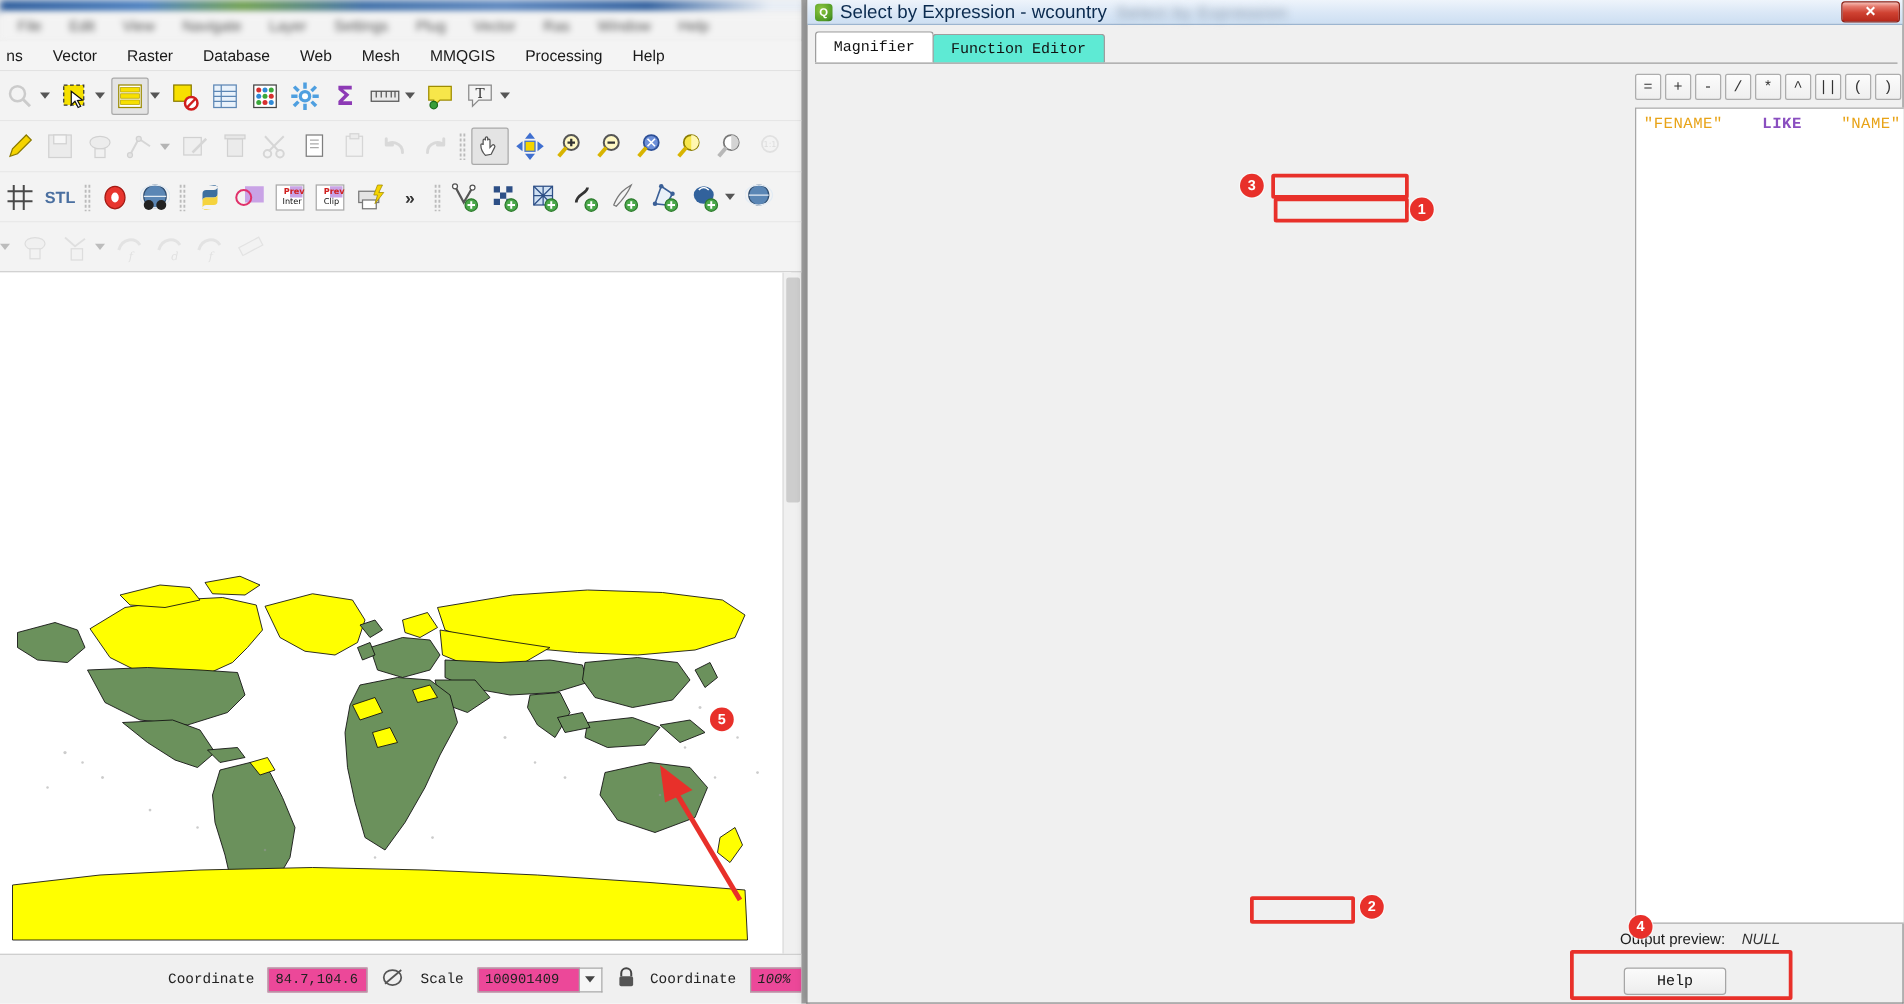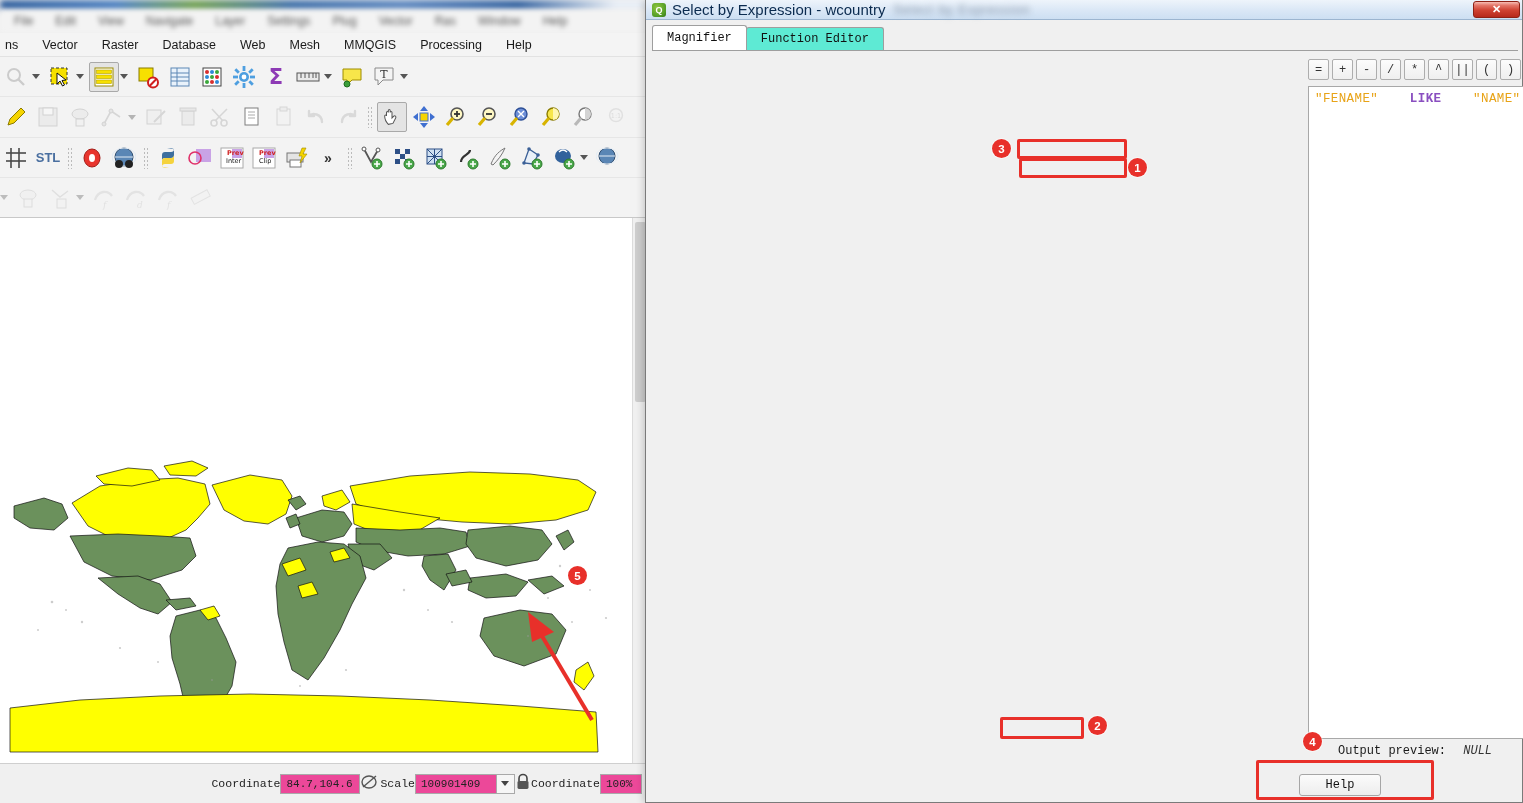--- a/index.html
+++ b/index.html
@@ -10,21 +10,21 @@
     font-family: "Liberation Sans", sans-serif;
     font-size: 12px;
     background: #ffffff;
   }
   #root { position: relative; width: 1523px; height: 803px; }
 
   
   #qgis-main {
     position: absolute; left: 0; top: 0; width: 648px; height: 803px;
     background: #f0f0f0;
-    border-right: 1px solid #a3a3a3;
+    border-right: 7px solid #a3a3a3;
     overflow: hidden;
   }
   .blurred-titlebar {
     position: absolute; left: 0; top: 0; width: 648px; height: 10px;
     background: linear-gradient(90deg,#2b5b9b 0%,#4a7fc0 18%,#6fa050 30%,#3d6ea8 45%,#5b86bf 62%,#2f5f9e 80%,#e8eef6 95%);
     filter: blur(3px);
   }
   .blurred-menu {
     position: absolute; left: 0; top: 10px; width: 648px; height: 22px;
     background: #f3f3f3;
@@ -84,21 +84,21 @@
     background: #e8302a; color: #fff; font-size: 11.5px; font-weight: bold;
     display: flex; align-items: center; justify-content: center;
     font-family: "Liberation Sans", sans-serif; z-index: 60;
     box-shadow: 0 0 0 1px rgba(255,255,255,.55);
   }
 
   #statusbar {
     position: absolute; left: 0; top: 763px; width: 648px; height: 40px;
     background: #f0f0f0; border-top: 1px solid #cfcfcf;
     display: flex; align-items: center; justify-content: flex-end;
-    gap: 0; padding-right: 6px;
+    gap: 11px; padding-right: 6px;
     font-family: "Liberation Mono", monospace; font-size: 11.5px; color: #222;
   }
   .sb-field {
     background: #ec4899; border: 1px solid #a9a9a9; border-radius: 0;
     height: 20px; display: inline-flex; align-items: center; padding: 0 5px;
     font-family: "Liberation Mono", monospace; font-size: 11px;
   }
   .sb-combo { display: inline-flex; align-items: center; }
   .sb-combo .arrow {
     width: 18px; height: 20px; border: 1px solid #a9a9a9; border-left: none;
@@ -158,22 +158,22 @@
   #expr-area {
     position: absolute; left: 662px; top: 86px; width: 300px; height: 653px;
     background: #fff; border: 1px solid #a8a8a8;
     font-family: "Liberation Mono", monospace; font-size: 12.5px;
     padding: 5px 6px; letter-spacing: .4px;
   }
   .tok-field { color: #e8a317; }
   .tok-op { color: #8a4fc0; font-weight: bold; }
 
   #output-preview {
-    position: absolute; left: 692px; top: 744px;
-    font-family: Liberation Mono, monospace; font-size: 12px; color: #1a1a1a;
+    position: absolute; left: 650px; top: 744px;
+    font-family: Liberation Sans, sans-serif; font-size: 12px; color: #1a1a1a;
   }
   #output-preview .val { margin-left: 10px; font-style: italic; color: #333; }
 
   #help-btn {
     position: absolute; left: 653px; top: 774px; width: 82px; height: 22px;
     border: 1px solid #a6a6a6; border-radius: 3px;
     background: linear-gradient(180deg,#fbfbfb,#ededed);
     font-family: "Liberation Mono", monospace; font-size: 12px; color: #111;
     display: flex; align-items: center; justify-content: center;
   }
@@ -743,21 +743,21 @@
             <i style="display:block;width:0;height:0;border-left:4px solid transparent;border-right:4px solid transparent;border-top:5px solid #444;"></i>
           </span>
       </span>
       <span>
         <svg width="16" height="18" viewBox="0 0 16 18">
             <path d="M4 8 V5.5 a4 4 0 0 1 8 0 V8" fill="none" stroke="#444" stroke-width="1.6"></path>
             <rect x="2.5" y="8" width="11" height="8" rx="1.4" fill="#555"></rect>
           </svg>
       </span>
       <span>Coordinate</span>
-      <span class="sb-field" style="width:42px;">100%</span>
+      <span class="sb-field" style="width:42px;font-style:italic;">100%</span>
     </div>
   </div>
 
   <div id="dialog">
 
     <div id="dlg-title">
       <span class="qgis-logo">Q</span>
       <span class="t-text">Select by Expression - wcountry</span>
       <span class="t-blur">Select by Expression</span>
       <div id="dlg-close">✕</div>

